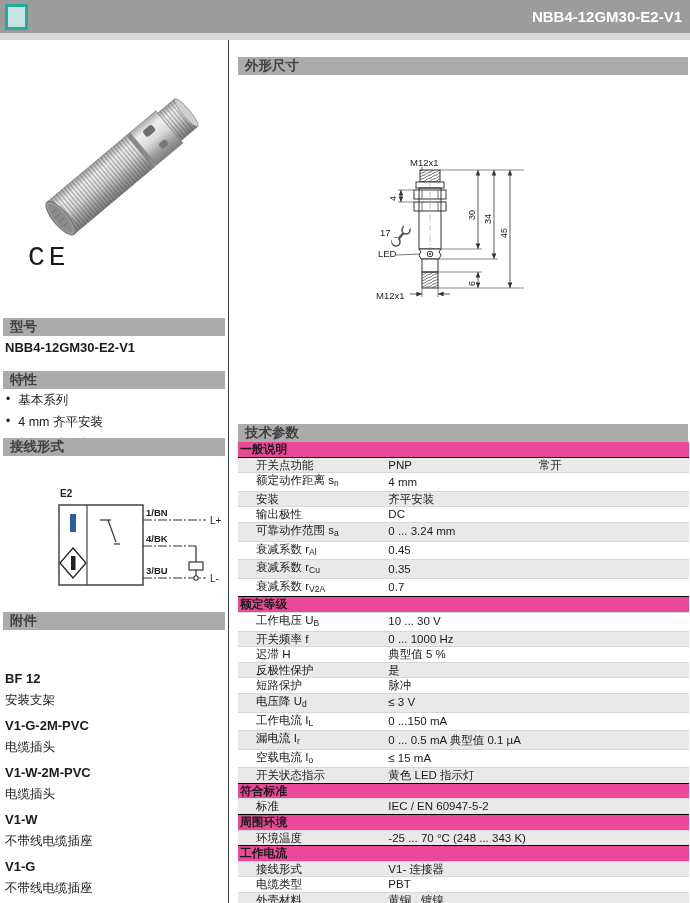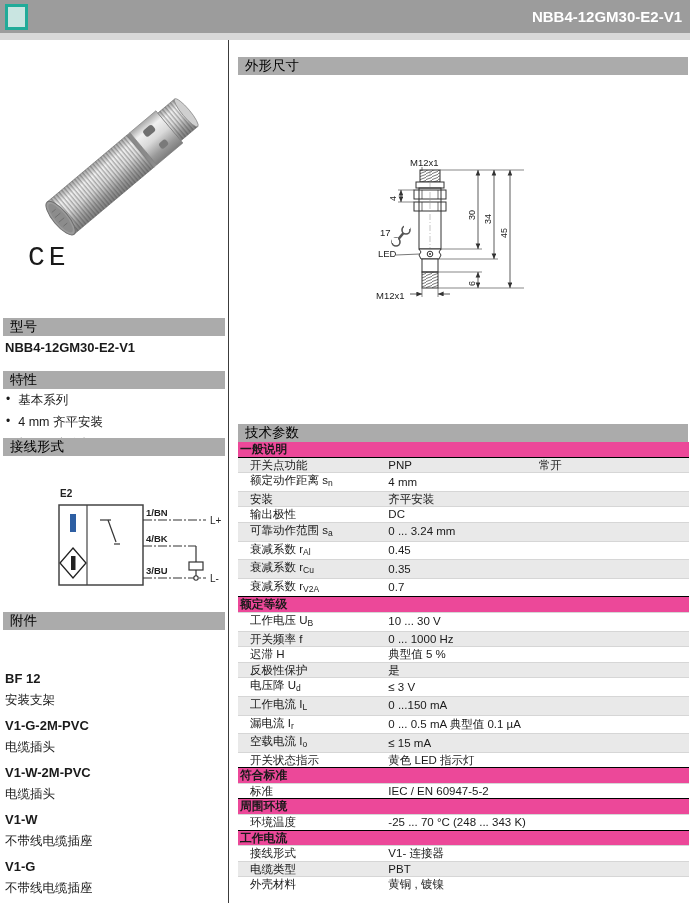--- a/index.html
+++ b/index.html
@@ -13,22 +13,22 @@
   .header-icon{position:absolute;left:5px;top:4px;width:17px;height:20px;
     background:#c9e5e1;border:3px solid #21ab99;}
   .header-title{position:absolute;left:36px;top:0;height:33px;line-height:33px;
     color:#fff;font-weight:bold;font-size:15px;}
   .header-code{position:absolute;right:8px;top:0;height:33px;line-height:33px;
     color:#fff;font-weight:bold;font-size:15px;}
   .header-strip{position:absolute;left:0;top:33px;width:690px;height:7px;background:#d8d8d8;}
   .col-divider{position:absolute;left:228px;top:40px;width:1px;height:863px;background:#3c3c3c;}
 
   
-  .bar{position:absolute;height:18px;background:#ababab;color:#000000;
-    font-weight:normal;font-size:13.5px;line-height:18px;padding-left:7px;box-sizing:border-box;}
+  .bar{position:absolute;height:18px;background:#ababab;color:#404040;
+    font-weight:bold;font-size:13.5px;line-height:18px;padding-left:7px;box-sizing:border-box;}
   .bar-left{left:3px;width:222px;}
   .bar-right{left:238px;width:450px;}
 
   
   .model-value{position:absolute;left:5px;top:340px;font-weight:bold;font-size:13px;}
   .features-list{position:absolute;left:6px;top:392px;font-size:12.5px;}
   .features-list .feat{display:flex;margin-bottom:5px;}
   .features-list .dot{margin-right:8px;font-size:12px;}
   .ce-mark{position:absolute;left:28px;top:242px;font-size:28px;letter-spacing:4px;
     font-family:Liberation Mono, monospace;color:#1a1a1a;}
@@ -42,21 +42,21 @@
   
   .tech-table{position:absolute;left:238px;top:442px;width:451px;
     border-collapse:collapse;font-size:11.5px;table-layout:fixed;}
   .tech-table td{padding:1px 0 1px 0;line-height:12.6px;height:12.6px;
     border-top:1px solid #d6d6d6;vertical-align:middle;}
   .tech-table tr:first-child td{border-top:none;}
   .tech-table tr:nth-child(even) td{background:#e9e9e9;}
   .tech-table tr.sub td{background:#ec4899;font-weight:bold;border-top:1.6px solid #000;
     padding-left:2px;font-size:11.8px;}
   .tech-table tr.sub.first td{border-top:none;border-bottom:1.6px solid #000;}
-  .tech-table td.lbl{padding-left:12px;width:178px;}
+  .tech-table td.lbl{padding-left:18px;width:178px;}
   .tech-table td.val{width:182px;}
   .tech-table td.val2{}
   .subscript{font-size:8.5px;vertical-align:-2px;}
 
   svg text{font-family:"Liberation Sans","DejaVu Sans",sans-serif;}
 </style>
 </head>
 <body>
 
 <div class="header">
@@ -317,20 +317,25 @@
         <td class="lbl"><span>迟滞 H</span></td>
         <td class="val">典型值 5 %</td>
         <td class="val2"></td>
       </tr>
       <tr>
         <td class="lbl"><span>反极性保护</span></td>
         <td class="val">是</td>
         <td class="val2"></td>
       </tr>
       <tr>
+        <td class="lbl"><span>短路保护</span></td>
+        <td class="val">脉冲</td>
+        <td class="val2"></td>
+      </tr>
+      <tr>
         <td class="lbl"><span>电压降  U</span><span class="subscript">d</span></td>
         <td class="val">≤ 3 V</td>
         <td class="val2"></td>
       </tr>
       <tr>
         <td class="lbl"><span>工作电流  I</span><span class="subscript">L</span></td>
         <td class="val">0 ...150 mA</td>
         <td class="val2"></td>
       </tr>
       <tr>

